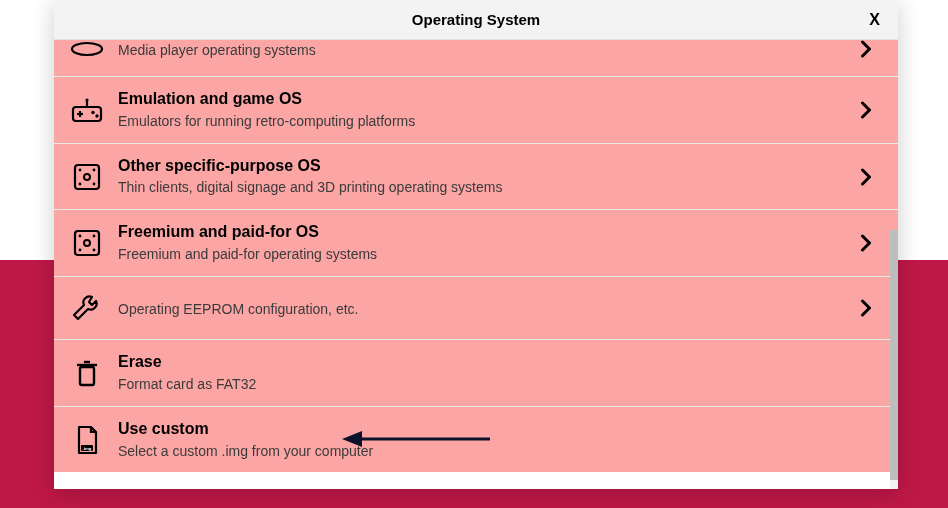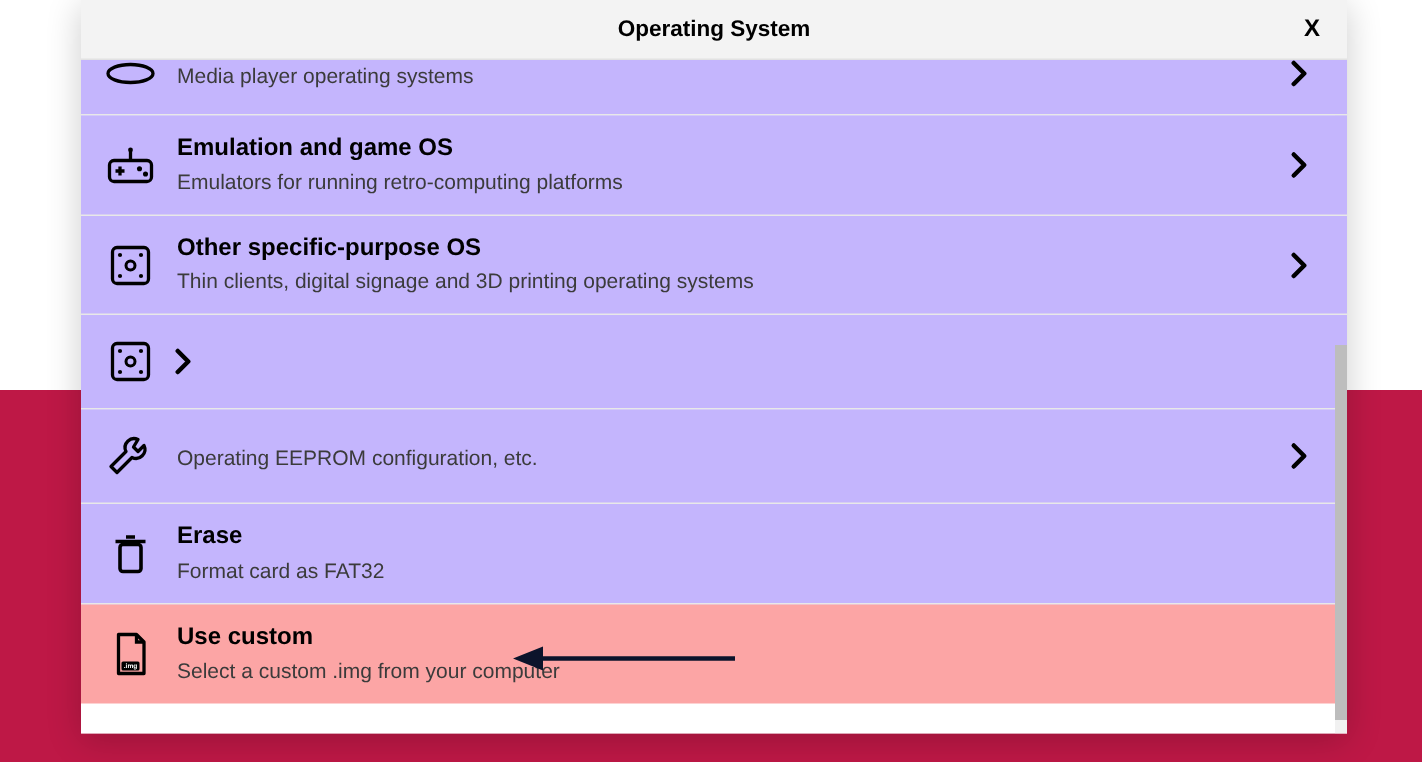--- a/index.html
+++ b/index.html
@@ -59,21 +59,21 @@
     position: absolute;
     left: 0; right: 0;
     top: -10px;
   }
   .row {
     display: flex;
     align-items: center;
     padding: 12px 20px 12px 10px;
     border-bottom: 1px solid #e8e8e8;
     cursor: pointer;
-    background: #c4b5fd;
+    background: #fca5a5;
   }
   .row.partial {
     padding-top: 0;
     padding-bottom: 8px;
     border-bottom: 1px solid #e8e8e8;
   }
   .row.highlight {
     background: #fca5a5;
     border-bottom: none;
   }
@@ -215,20 +215,24 @@
         <div class="iconcell">
           <svg viewBox="0 0 34 34">
             <rect x="5" y="5" width="24" height="24" rx="3" fill="none" stroke="#000" stroke-width="2.2"></rect>
             <circle cx="17" cy="17" r="3" fill="none" stroke="#000" stroke-width="2"></circle>
             <circle cx="10" cy="10" r="1.4" fill="#000"></circle>
             <circle cx="24" cy="10" r="1.4" fill="#000"></circle>
             <circle cx="10" cy="24" r="1.4" fill="#000"></circle>
             <circle cx="24" cy="24" r="1.4" fill="#000"></circle>
           </svg>
         </div>
+        <div class="textcell">
+          <div class="title">Freemium and paid-for OS</div>
+          <div class="desc">Freemium and paid-for operating systems</div>
+        </div>
         <div class="chev">
           <svg viewBox="0 0 12 18">
               <path d="M2 2 L9 9 L2 16" stroke="#000" stroke-width="3" fill="none" stroke-linecap="round" stroke-linejoin="round"></path>
             </svg>
         </div>
       </div>
 
       <div class="row">
         <div class="iconcell">
           <svg viewBox="0 0 34 34">

